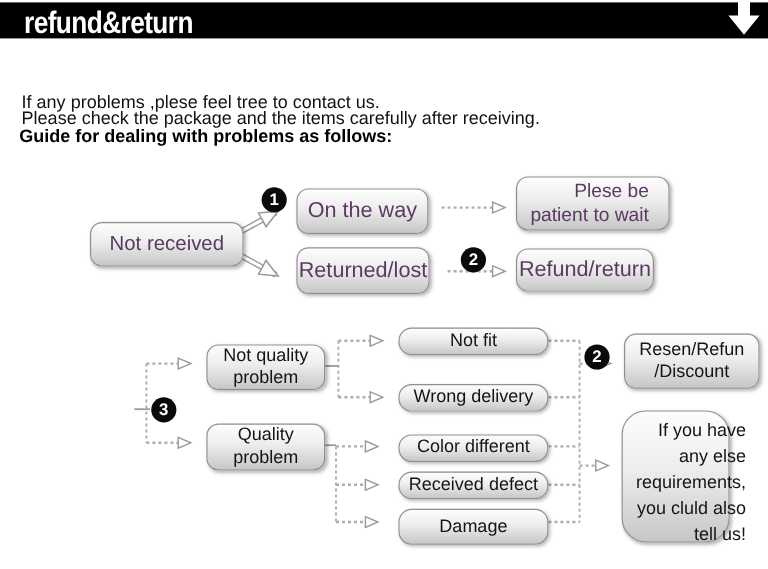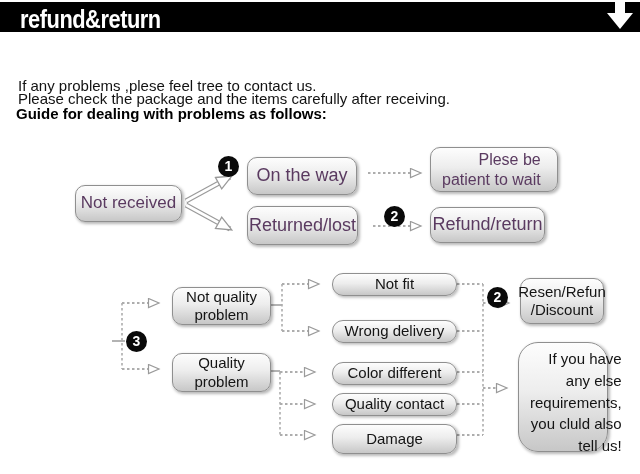--- a/index.html
+++ b/index.html
@@ -89,37 +89,37 @@
     <line x1="457" y1="284" x2="483" y2="284" stroke="#adadad" stroke-width="2" stroke-dasharray="2.5,2.5"></line>
     <line x1="457" y1="331" x2="483" y2="331" stroke="#adadad" stroke-width="2" stroke-dasharray="2.5,2.5"></line>
     <line x1="457" y1="372" x2="483" y2="372" stroke="#adadad" stroke-width="2" stroke-dasharray="2.5,2.5"></line>
     <line x1="457" y1="404" x2="483" y2="404" stroke="#adadad" stroke-width="2" stroke-dasharray="2.5,2.5"></line>
     <line x1="457" y1="435" x2="483" y2="435" stroke="#adadad" stroke-width="2" stroke-dasharray="2.5,2.5"></line>
     <line x1="483" y1="284" x2="483" y2="435" stroke="#adadad" stroke-width="1.6" stroke-dasharray="2.5,2.5"></line>
     <line x1="483" y1="303" x2="508" y2="303" stroke="#adadad" stroke-width="2" stroke-dasharray="2.5,2.5" marker-end="url(#m-arrow)"></line>
     <line x1="483" y1="388" x2="506" y2="388" stroke="#adadad" stroke-width="2" stroke-dasharray="2.5,2.5" marker-end="url(#m-arrow)"></line>
   </svg>
 
-  <div class="node purple" style="left:75px;top:185px;width:107px;height:37px;">Not received</div>
+  <div class="node purple" style="left:75px;top:185px;width:128px;height:37px;">Not received</div>
   <div class="node purple" style="left:247px;top:157px;width:110px;height:38px;font-size:18px;">On the way</div>
   <div class="node purple" style="left:247px;top:206px;width:111px;height:39px;font-size:18px;">Returned/lost</div>
   <div class="node purple leftalign" style="left:430px;top:147px;width:128px;height:45px;font-size:16px;">Plese be
 patient to wait</div>
   <div class="node purple" style="left:430px;top:207px;width:115px;height:36px;font-size:18px;">Refund/return</div>
 
   <div class="node" style="left:172px;top:287px;width:99px;height:38px;">Not quality
 problem</div>
   <div class="node" style="left:172px;top:353px;width:99px;height:39px;">Quality
 problem</div>
   <div class="node pill" style="left:332px;top:273px;width:125px;height:23px;">Not fit</div>
   <div class="node pill" style="left:332px;top:320px;width:125px;height:23px;">Wrong delivery</div>
   <div class="node pill" style="left:332px;top:362px;width:125px;height:23px;">Color different</div>
-  <div class="node pill" style="left:332px;top:393px;width:125px;height:23px;">Quality contact</div>
+  <div class="node pill" style="left:332px;top:393px;width:125px;height:23px;">Received defect</div>
   <div class="node pill" style="left:332px;top:424px;width:125px;height:30px;">Damage</div>
-  <div class="node" style="left:520px;top:278px;width:84px;height:46px;">Resen/Refun
+  <div class="node" style="left:520px;top:278px;width:113px;height:46px;">Resen/Refun
 /Discount</div>
   <div class="node leftalign" style="left:518px;top:342px;width:90px;height:110px;border-radius:20px;line-height:1.45;align-items:flex-start;padding-top:5px;">If you have
 any else
 requirements,
 you cluld also
 tell us!</div>
 
   <div class="badge" style="left:218px;top:156px;">1</div>
   <div class="badge" style="left:384px;top:206px;">2</div>
   <div class="badge" style="left:126px;top:331px;">3</div>

